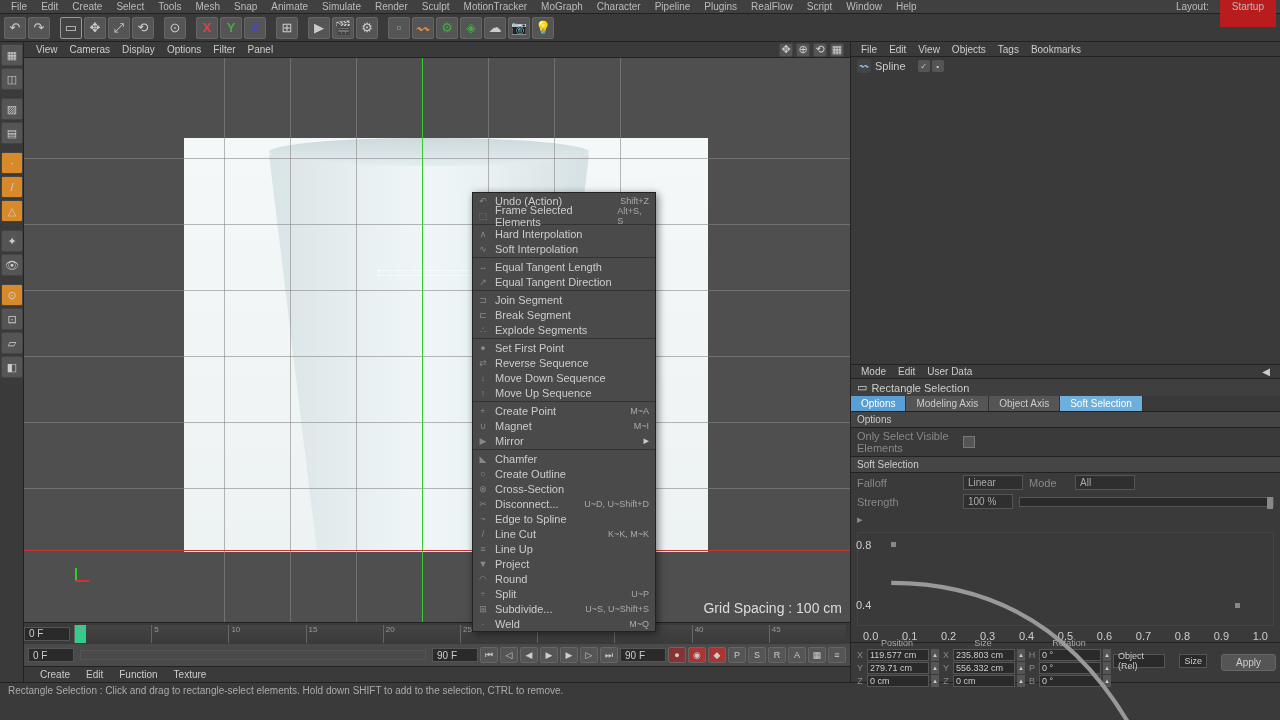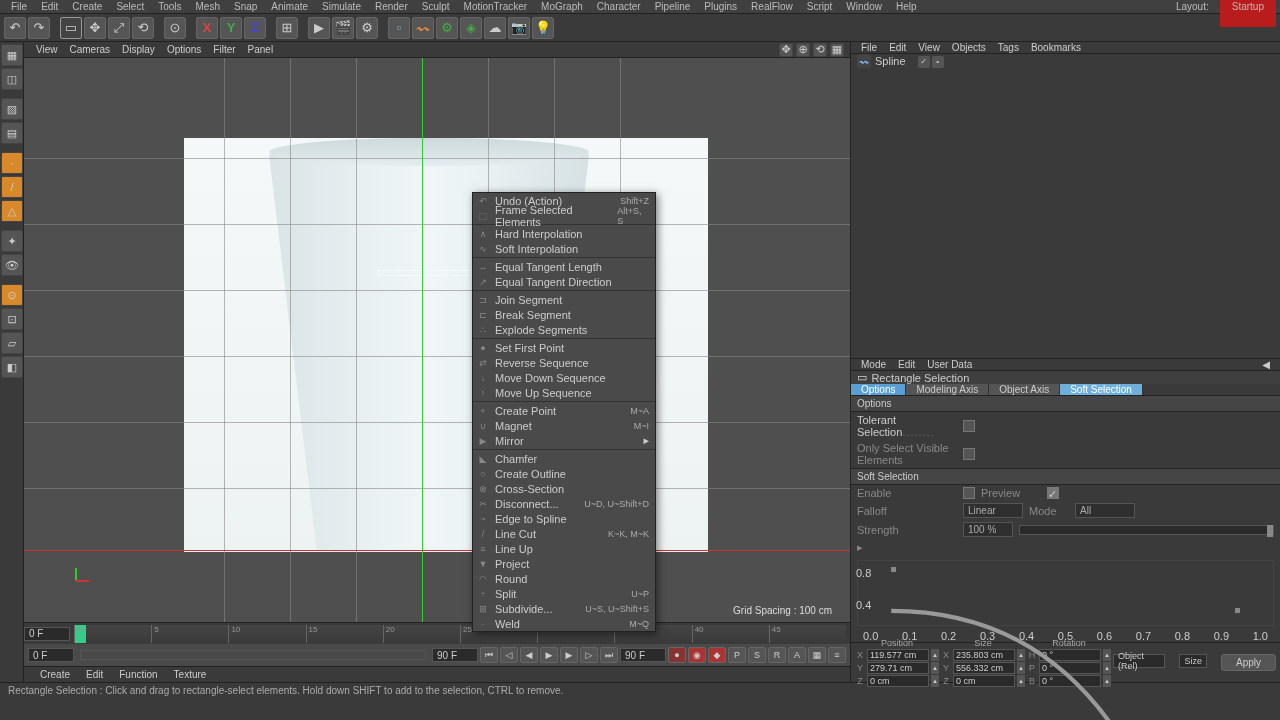--- a/index.html
+++ b/index.html
@@ -36,21 +36,21 @@
 .viewport { flex:1; position:relative; background:#4f4f4f; overflow:hidden; }
 
 
 .cup-img { position:absolute; left:160px; top:80px; width:524px; height:414px; background:linear-gradient(180deg,#f5f8f9,#edf2f3); }
 .cup-body { position:absolute; left:85px; top:0px; width:320px; height:414px; background:linear-gradient(90deg,#d9e4e6 0%,#e8f0f1 30%,#f0f6f7 50%,#e8f0f1 70%,#d5e1e3 100%); border-radius:10px 10px 70px 70px / 10px 10px 50px 50px; clip-path:polygon(0% 4%,100% 4%,85% 100%,15% 100%); }
 .cup-rim { position:absolute; left:85px; top:0; width:320px; height:28px; background:linear-gradient(180deg,#cdd9dc,#e4edef); border-radius:50%/50%; }
 .grid-v { position:absolute; top:0; bottom:0; width:1px; background:#888; opacity:.6; }
 .grid-h { position:absolute; left:0; right:0; height:1px; background:#888; opacity:.6; }
 .axis-y { position:absolute; top:0; bottom:0; width:1px; background:#3c3; left:398px; }
 .axis-x { position:absolute; left:0; right:0; height:1px; background:#c33; top:492px; }
-.vp-footer { position:absolute; right:18px; bottom:6px; font-size:10px; color:#ddd;margin-top:48px; }
+.vp-footer { position:absolute; right:8px; bottom:6px; font-size:14px; color:#ddd;margin-top:48px; }
 .gizmo { position:absolute; left:40px; bottom:30px; width:24px; height:24px; }
 .gizmo .gy { position:absolute; left:11px; top:0; width:2px; height:14px; background:#3c3; }
 .gizmo .gx { position:absolute; left:11px; top:12px; width:14px; height:2px; background:#c33; }
 .sel-rect { position:absolute; border:1px dotted #fff; background:rgba(255,255,255,0.04);}
 .sel-handle { position:absolute; width:10px; height:10px; background:#ff0; border:1px solid #aa0; border-radius:2px;}
 
 
 .ctx { position:absolute; left:472px; top:192px; width:184px; background:#4a4a4a; border:1px solid #222; box-shadow:2px 2px 8px rgba(0,0,0,.5); z-index:50; }
 .ctx-row { display:flex; align-items:center; padding:2px 6px 2px 22px; position:relative; font-size:10px; color:#ddd; cursor:pointer; height:15px; }
 .ctx-row.dim { color:#888; }
@@ -449,34 +449,24 @@
       <span>Rectangle Selection</span>
     </div>
     <div class="attr-tabs">
       <div class="attr-tab active">Options</div>
       <div class="attr-tab">Modeling Axis</div>
       <div class="attr-tab">Object Axis</div>
       <div class="attr-tab active2">Soft Selection</div>
     </div>
     <div class="section-hd">Options</div>
     <div class="field-row">
-        <label><span>Tolerant Selection</span><span class="dots">........</span></label>
-        <div class="chk"></div>
-      </div>
-    <div class="field-row">
         <label>Only Select Visible Elements</label>
         <div class="chk"></div>
       </div>
     <div class="section-hd">Soft Selection</div>
-    <div class="field-row">
-      <label>Enable</label>
-        <div class="chk"></div>
-      <label style="width:60px;">Preview</label>
-        <div class="chk" style="background:#777;">✓</div>
-    </div>
     <div class="field-row">
       <label>Falloff</label>
       <input type="text" style="width: 60px;" value="Linear">
       <label style="width:40px;">Mode</label>
       <input type="text" style="width: 60px;" value="All">
     </div>
     <div class="field-row">
       <label>Strength</label>
       <input type="text" value="100 %" style="">
       <div class="slider-bar">

